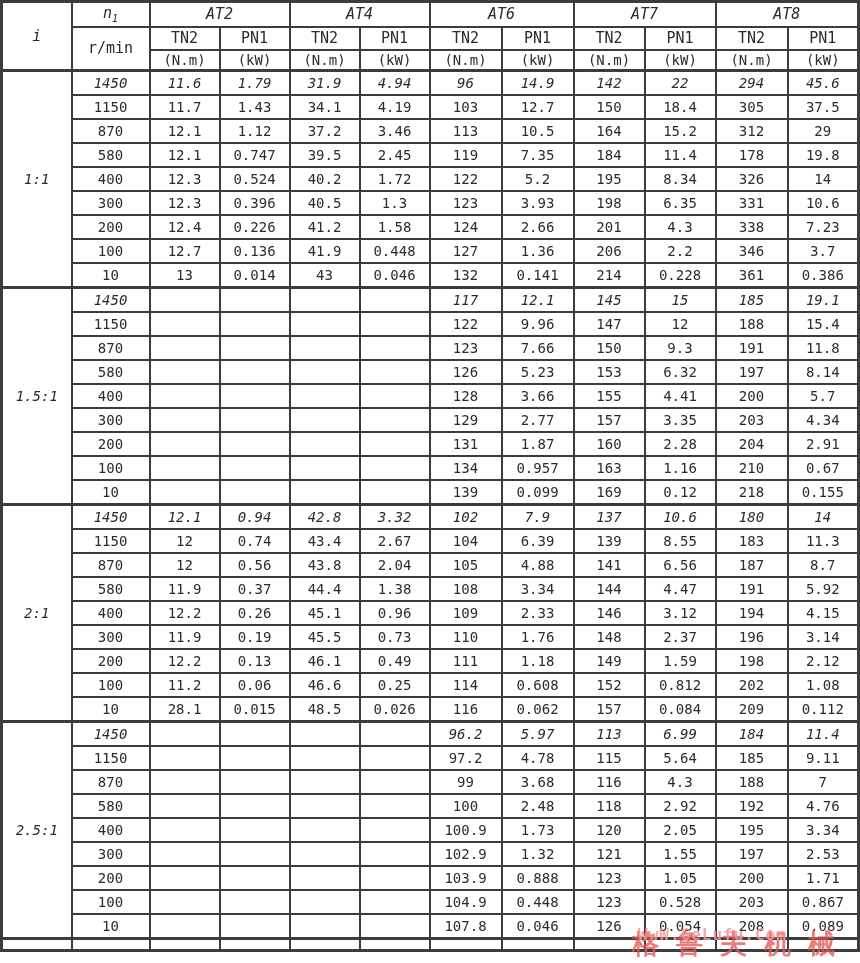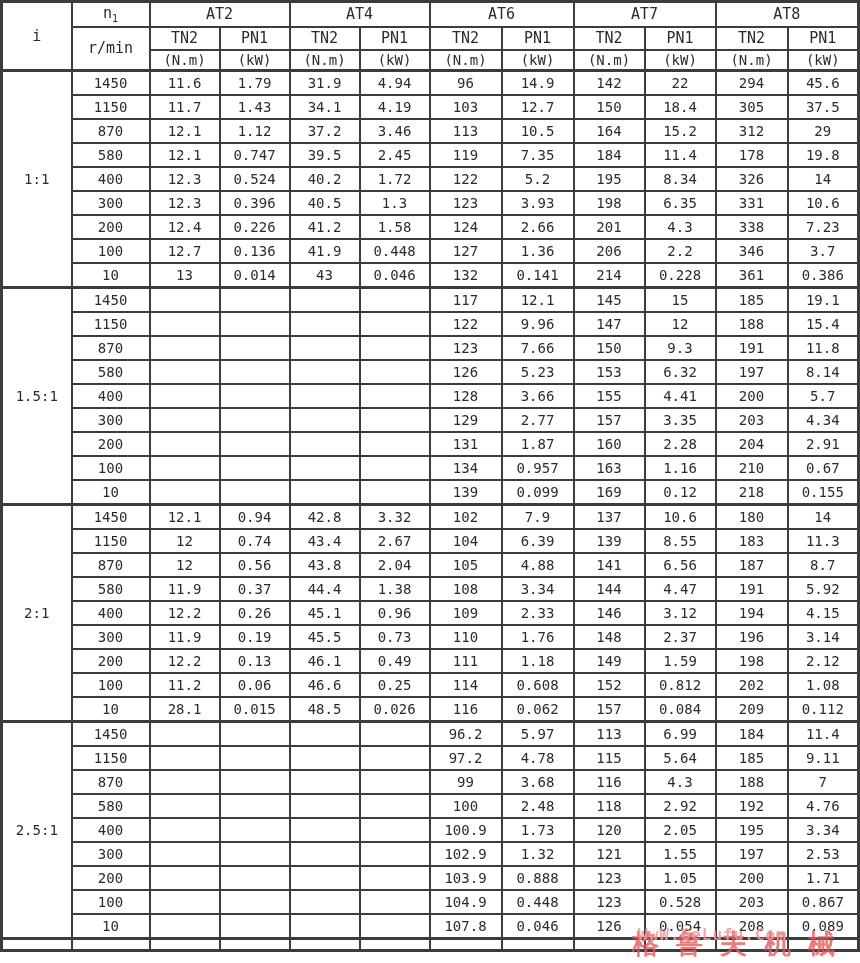--- a/index.html
+++ b/index.html
@@ -21,27 +21,27 @@
     border: 2px solid #3c3c3c;
     text-align: center;
     vertical-align: middle;
     color: #2b2b2b;
     padding: 0;
     overflow: hidden;
     white-space: nowrap;
   }
   table { border: 3px solid #3c3c3c; }
   thead td { font-size: 15px; }
-  tr.hdr1 td { height: 25px; }
+  tr.hdr1 td { height: 25px; font-style: italic; }
   tr.hdr2 td { height: 23px; }
   tr.hdr3 td { height: 21px; font-size: 14px; }
   tbody td { height: 22.4px; line-height: 22px; font-size: 14px; }
   td.ratio { font-size: 14px; }
   sub { font-size: 10px; }
-  tr.group-start td { border-top: 3px solid #3c3c3c; }
+  tr.group-start td { border-top: 3px solid #3c3c3c; font-style: italic; }
   tr.partial td { height: 12px; }
   .wm-cn {
     position: absolute;
     left: 632px; top: 896px;
     font-size: 27px;
     letter-spacing: 17px;
     font-weight: bold;
     color: rgba(224, 88, 88, 0.78);
     white-space: nowrap;
     pointer-events: none;

